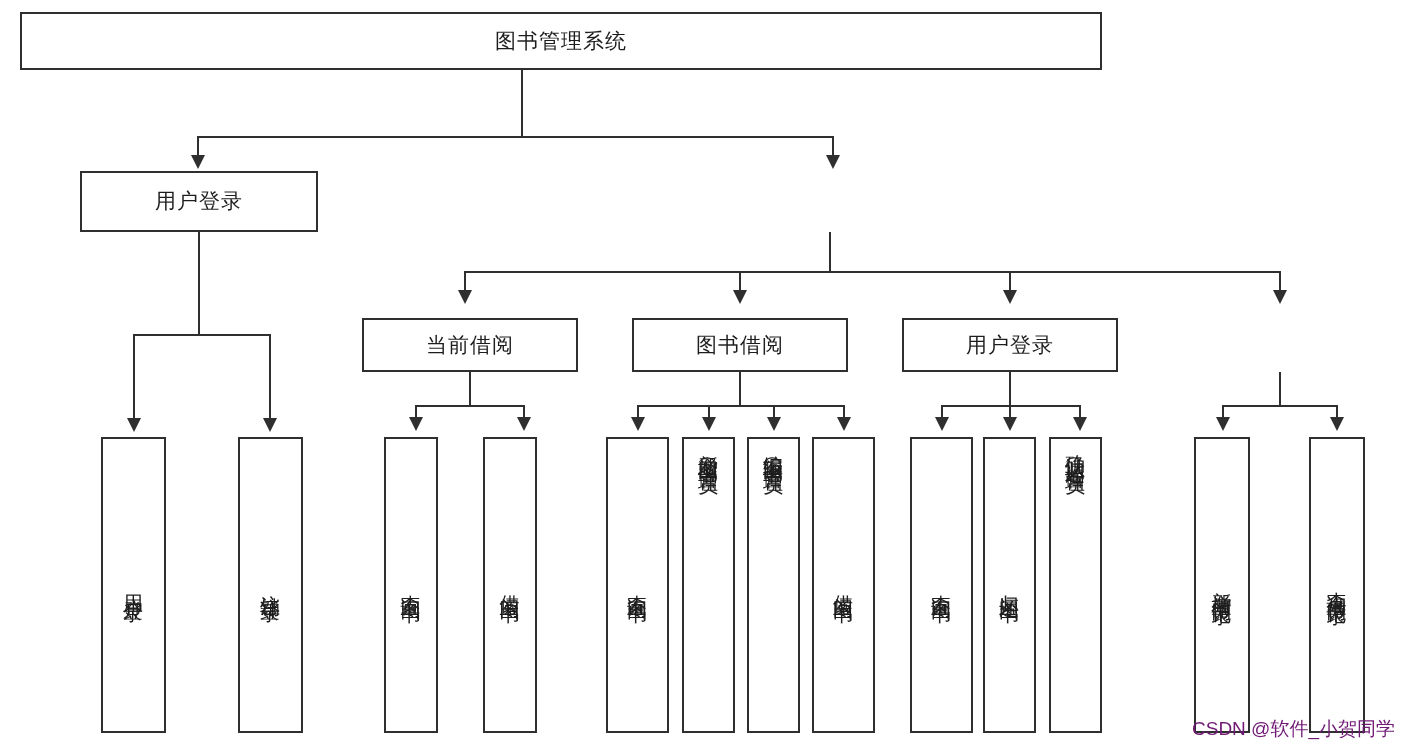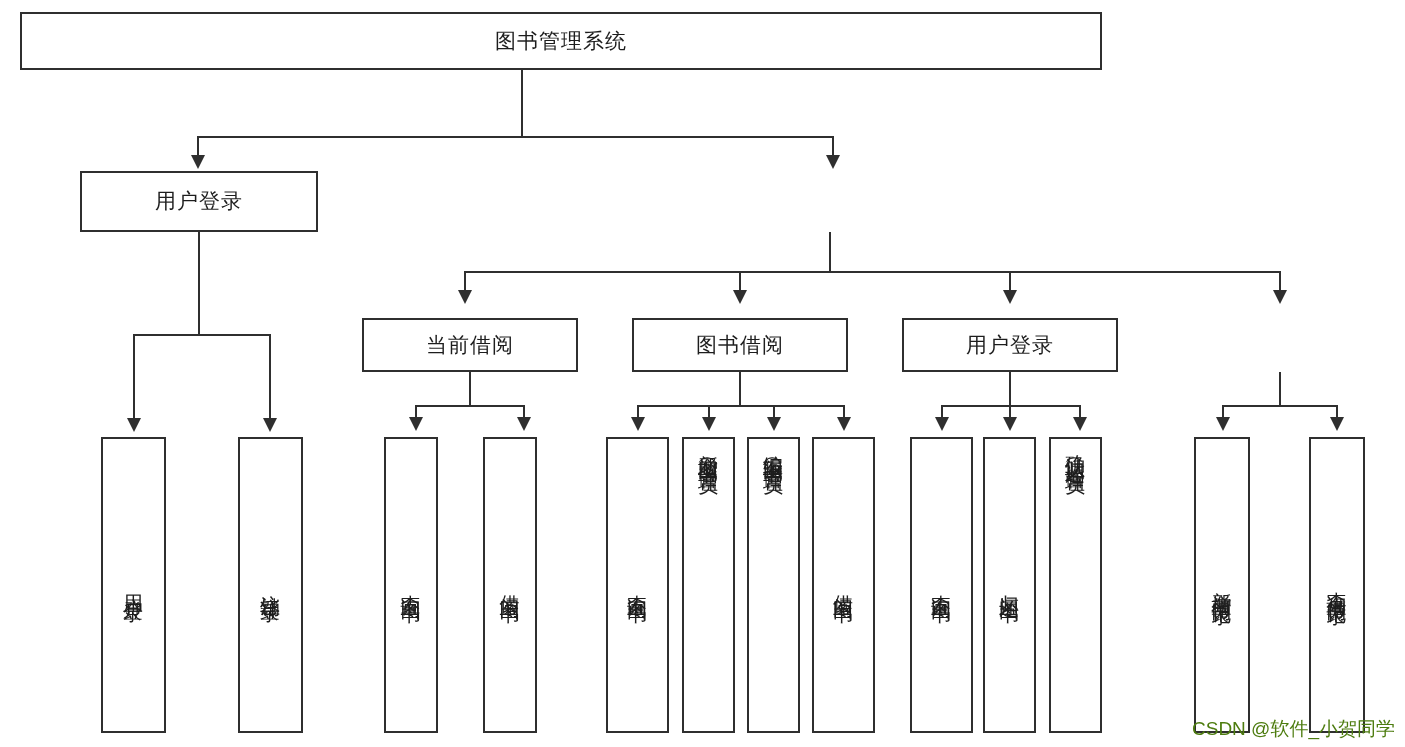--- a/index.html
+++ b/index.html
@@ -51,21 +51,21 @@
     position:absolute;
     width:0;height:0;
     border-left:7px solid transparent;
     border-right:7px solid transparent;
     border-top:14px solid #2f2f2f;
   }
 
   
   #watermark{
     position:absolute;
-    color:#4d7c0f;
+    color:#701a75;
     font-size:19px;
     white-space:nowrap;
     pointer-events:none;
   }
 </style>
 </head>
 <body>
 
 <div id="canvas">
 

